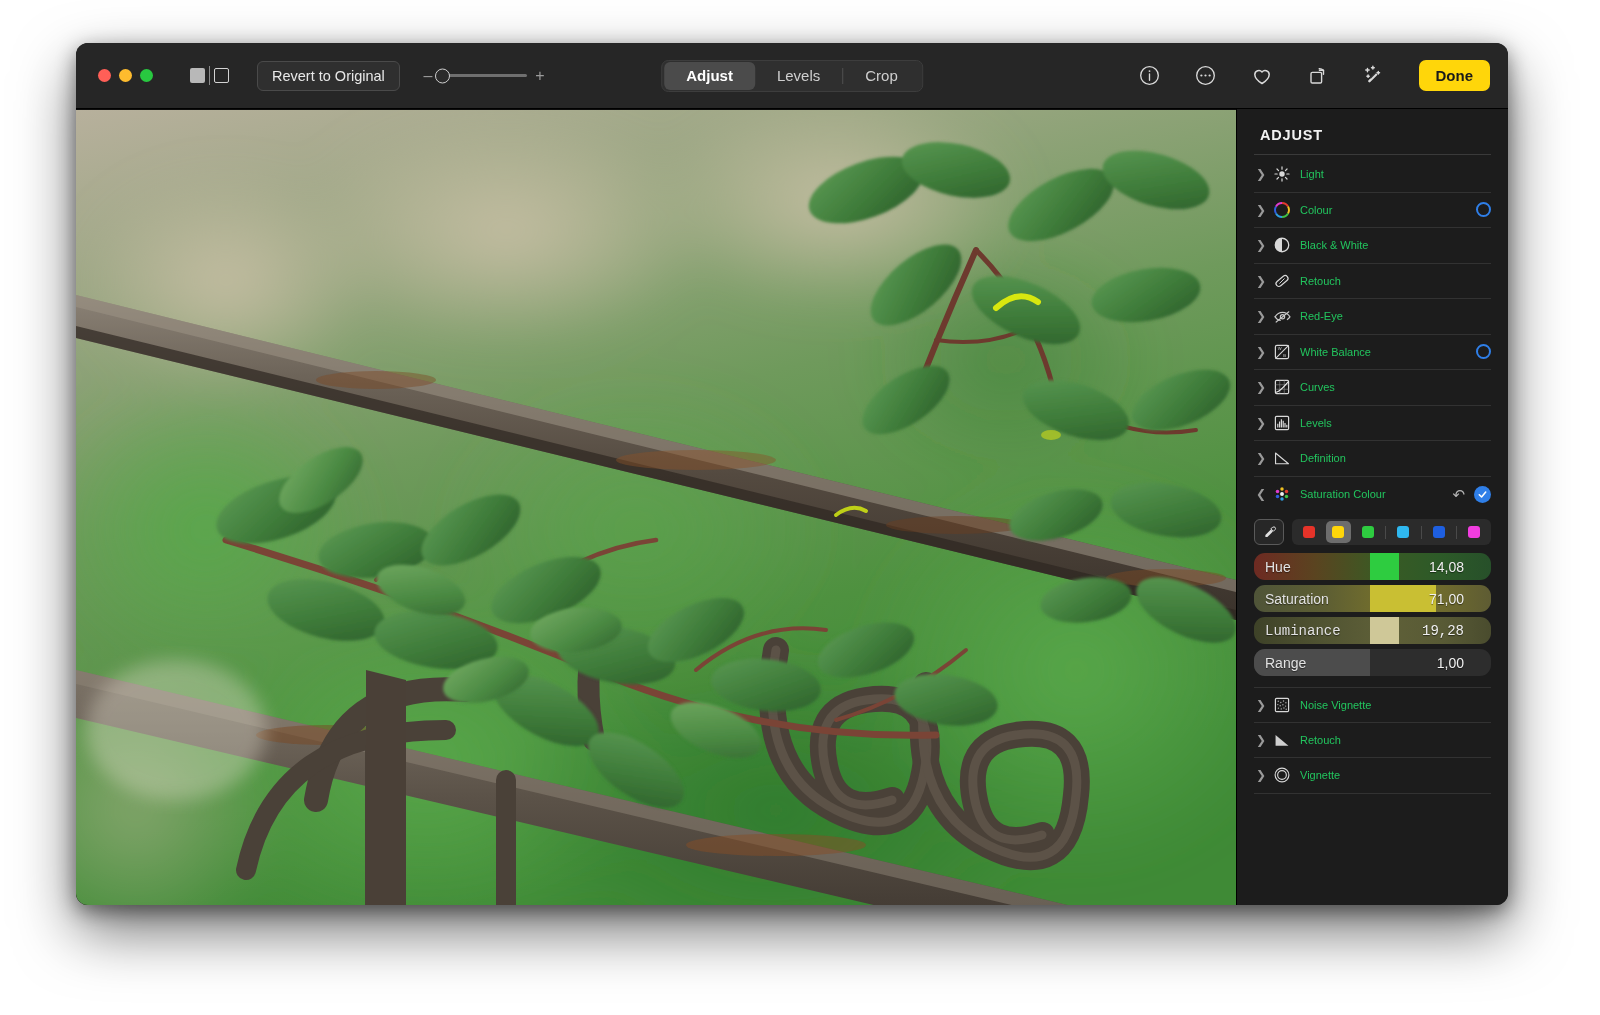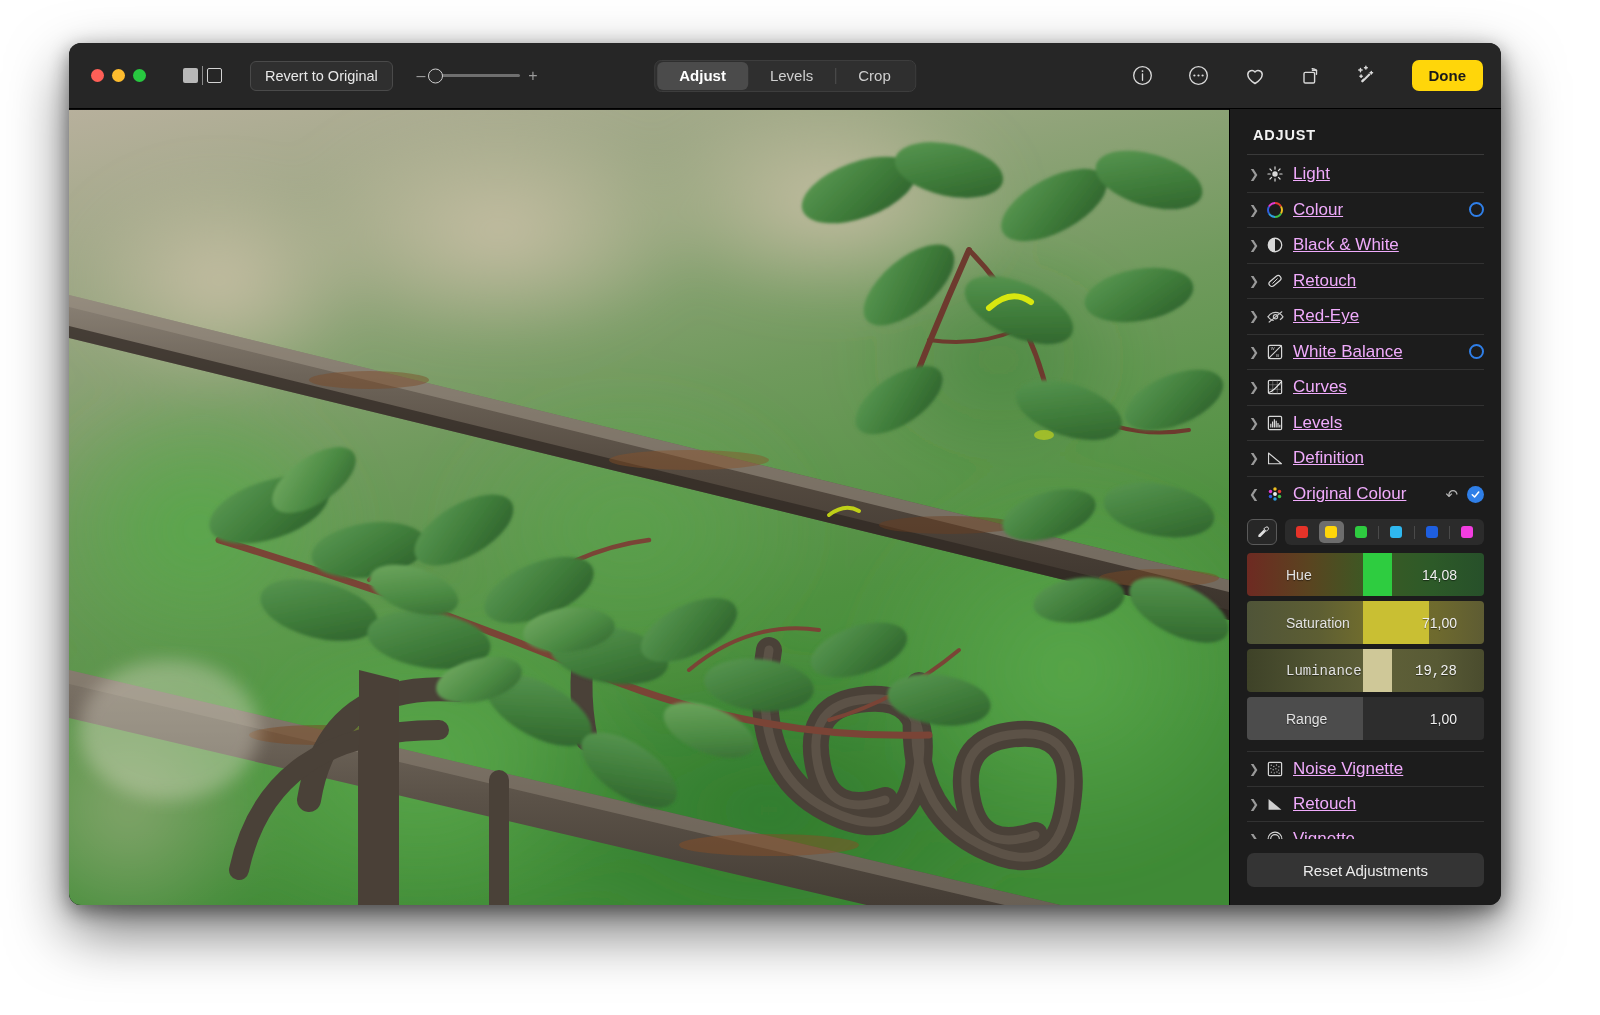--- a/index.html
+++ b/index.html
@@ -6,21 +6,21 @@
   html, body {
     width: 1600px; height: 1015px;
     background: #ffffff;
     font-family: "Liberation Sans", sans-serif;
     overflow: hidden;
   }
   #root { position: relative; width: 1600px; height: 1015px; background: #fff; }
 
   
   .window {
-    position: absolute; left: 69px; top: 43px;
+    position: absolute; left: 76px; top: 43px;
     width: 1432px; height: 862px;
     background: #1e1e1e;
     border-radius: 12px;
     box-shadow: 0 26px 60px rgba(0,0,0,.55), 0 6px 20px rgba(0,0,0,.45);
     overflow: hidden;
     display: flex; flex-direction: column;
   }
 
   
   .toolbar {
@@ -128,21 +128,21 @@
   }
   .chev {
     width: 14px; color: #9a9a9a; font-size: 12px; flex: 0 0 14px;
     text-align: center; line-height: 1;
   }
   .aicon {
     width: 22px; height: 20px; margin: 0 7px 0 3px;
     display: flex; align-items: center; justify-content: center;
     flex: 0 0 22px;
   }
-  .alabel { color: #f0abfc; font-size: 17px; text-decoration: underline; }
+  .alabel { color: #22c55e; font-size: 11px; }
   .row-right {
     margin-left: auto; display: flex; align-items: center; gap: 9px;
   }
   .toggle-circle {
     width: 15px; height: 15px; border-radius: 50%;
     border: 2px solid #2f7fe8;
   }
   .revert-ic { color: #b5b5b5; font-size: 15px; line-height: 1; }
   .check-badge {
     width: 17px; height: 17px; border-radius: 50%;
@@ -166,23 +166,23 @@
   .sw-cell { display: flex; align-items: center; }
   .sw-wrap {
     width: 25px; height: 22px; border-radius: 5px;
     display: flex; align-items: center; justify-content: center;
   }
   .sw-wrap.sel { background: #6d6d6d; }
   .sw { width: 12px; height: 12px; border-radius: 3px; }
   .sw-div { width: 1px; height: 13px; background: #4a4a4a; }
 
   .srow {
-    position: relative; height: 43px; border-radius: 4px;
+    position: relative; height: 27px; border-radius: 11px;
     margin-bottom: 5px; overflow: hidden;
-    display: flex; align-items: center; padding-left: 28px;
+    display: flex; align-items: center;
   }
   .sfill {
     position: absolute; left: 0; top: 0; bottom: 0;
   }
   .sknob {
     position: absolute; top: 0; bottom: 0; width: 29px;
   }
   .slabel {
     position: relative; color: #e2e2e2; font-size: 14px; margin-left: 11px;
     text-shadow: 0 1px 1px rgba(0,0,0,.5);
@@ -593,21 +593,21 @@
               <svg width="18" height="18" viewBox="0 0 24 24">
                 <circle cx="12" cy="5.4" r="2.3" fill="#f0c020"></circle>
                 <circle cx="18" cy="8.6" r="2.3" fill="#e23b2e"></circle>
                 <circle cx="18" cy="15.4" r="2.3" fill="#3fbf45"></circle>
                 <circle cx="12" cy="18.6" r="2.3" fill="#2f9ee0"></circle>
                 <circle cx="6" cy="15.4" r="2.3" fill="#2f5fe0"></circle>
                 <circle cx="6" cy="8.6" r="2.3" fill="#e03bcf"></circle>
                 <circle cx="12" cy="12" r="2.6" fill="#f2f2f2"></circle>
               </svg>
             </div>
-            <div class="alabel">Original Colour</div>
+            <div class="alabel">Saturation Colour</div>
             <div class="row-right">
               <div class="revert-ic">↶</div>
               <div class="check-badge">
                 <svg width="11" height="11" viewBox="0 0 24 24" fill="none" stroke="#fff" stroke-width="3.4" stroke-linecap="round" stroke-linejoin="round">
                   <path d="M5 12.6 10 17.4 19 6.8"></path>
                 </svg>
               </div>
             </div>
           </div>
 
@@ -720,21 +720,16 @@
             <div class="aicon">
               <svg width="18" height="18" viewBox="0 0 24 24" fill="none" stroke="#d8d8d8">
                 <circle cx="12" cy="12" r="9.2" stroke-width="1.5"></circle>
                 <circle cx="12" cy="12" r="5.8" stroke-width="1.5"></circle>
               </svg>
             </div>
             <div class="alabel">Vignette</div>
           </div>
         </div>
 
-        <div class="sidebar-foot">
-          <div class="reset-btn">
-            <span>Reset Adjustments</span>
-          </div>
-        </div>
       </div>
     </div>
   </div>
 </div>
 
 </body></html>

